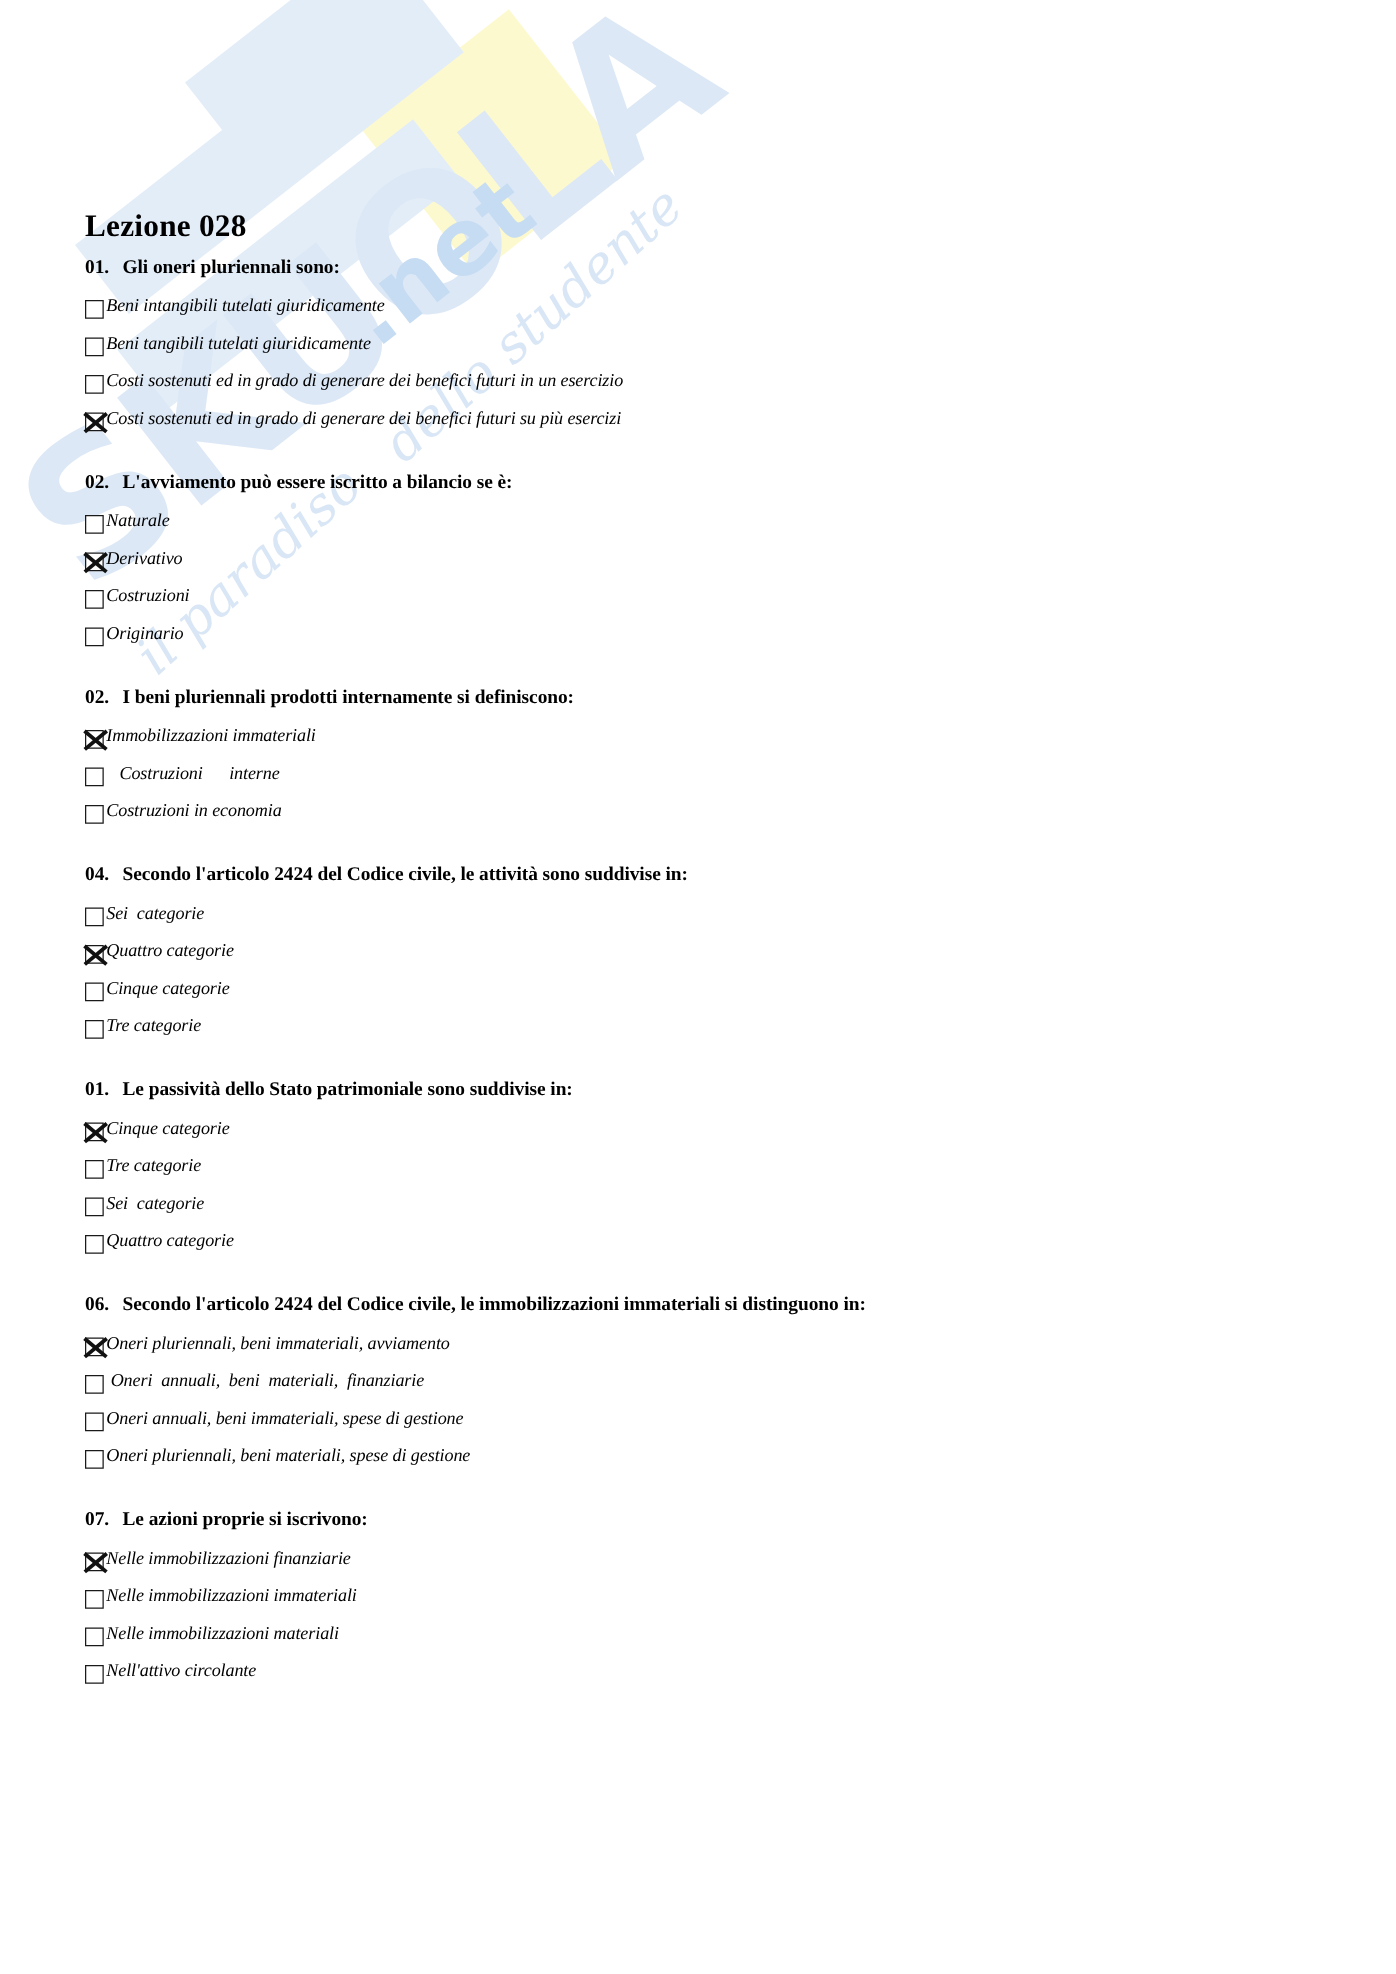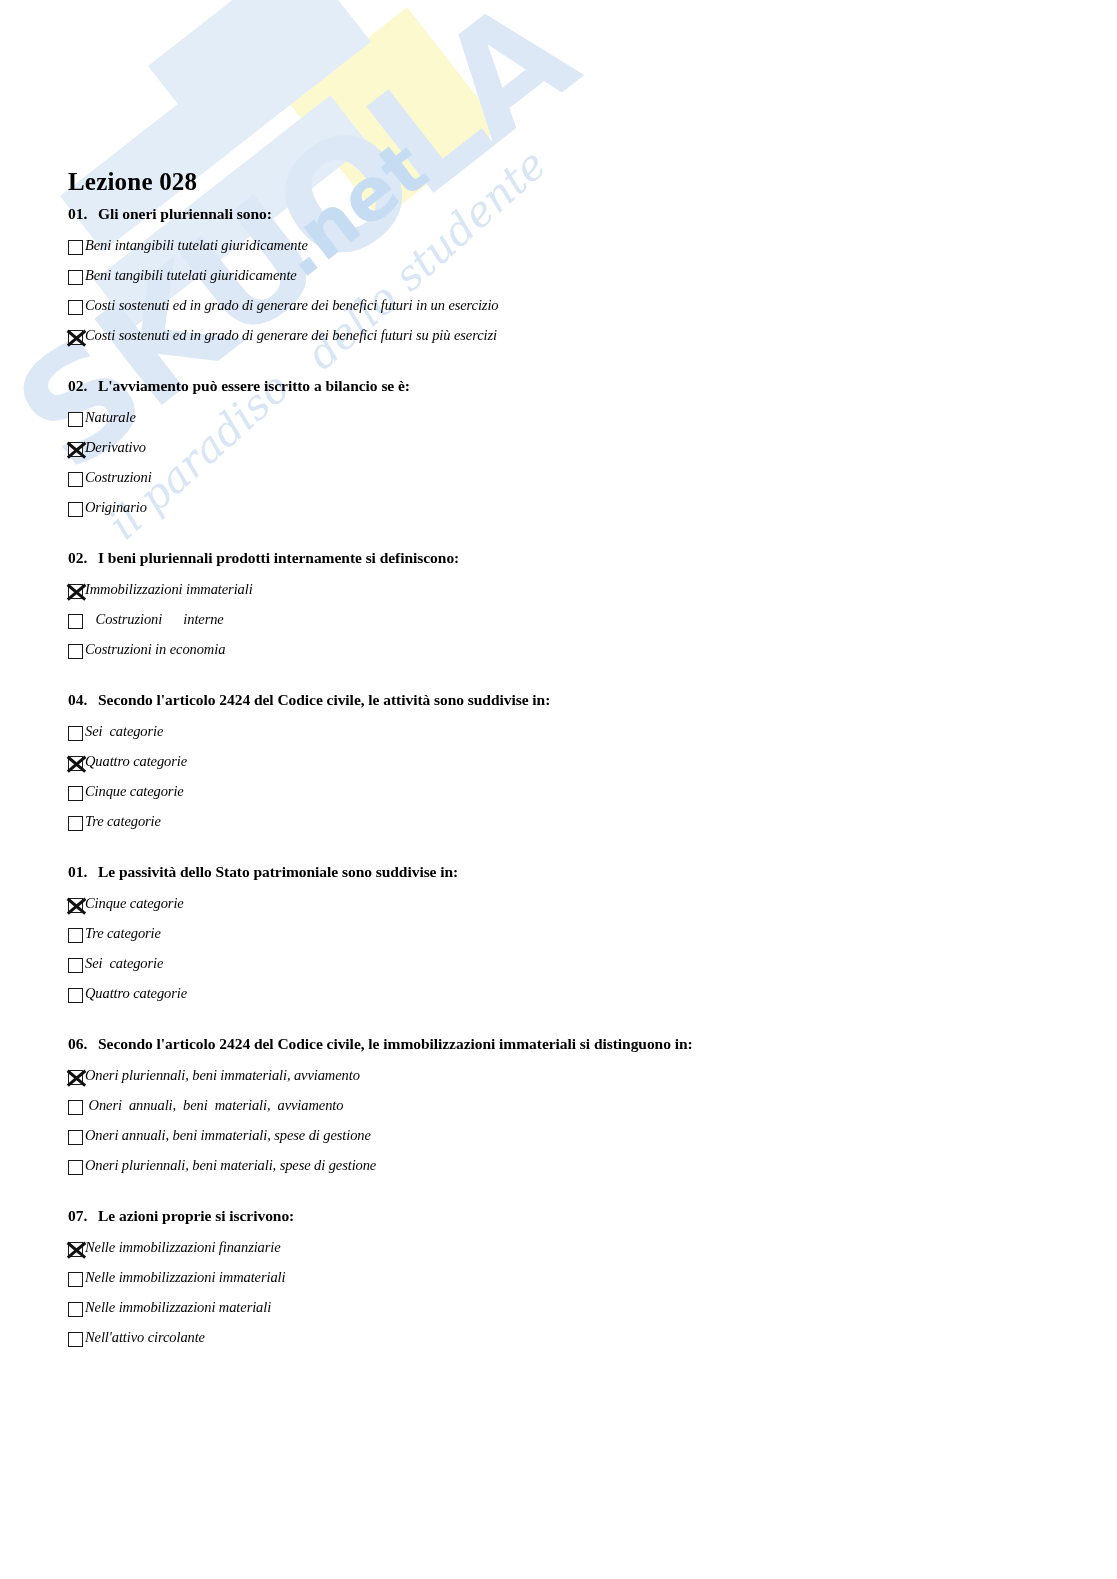--- a/index.html
+++ b/index.html
@@ -326,21 +326,21 @@
           <span class="q-num">06.</span>
           <span class="q-text">Secondo l'articolo 2424 del Codice civile, le immobilizzazioni immateriali si distinguono in:</span>
         </div>
         <ul class="options">
           <li class="option-row">
             <span class="checkbox checked"></span>
             <span class="option-label">Oneri pluriennali, beni immateriali, avviamento</span>
           </li>
           <li class="option-row">
             <span class="checkbox"></span>
-            <span class="option-label"> Oneri  annuali,  beni  materiali,  avviamento</span>
+            <span class="option-label"> Oneri  annuali,  beni  materiali,  finanziarie</span>
           </li>
           <li class="option-row">
             <span class="checkbox"></span>
             <span class="option-label">Oneri annuali, beni immateriali, spese di gestione</span>
           </li>
           <li class="option-row">
             <span class="checkbox"></span>
             <span class="option-label">Oneri pluriennali, beni materiali, spese di gestione</span>
           </li>
         </ul>

